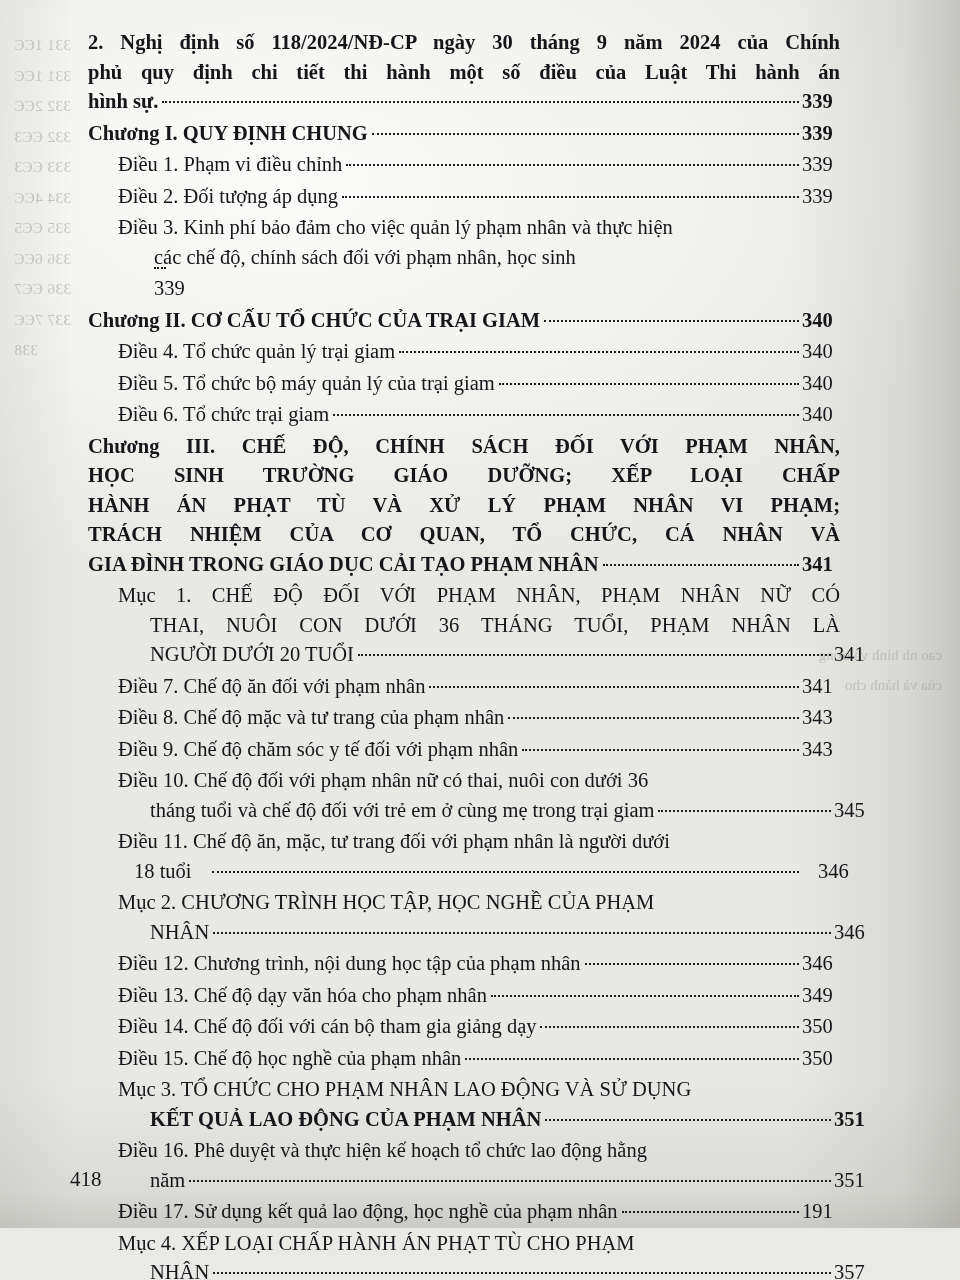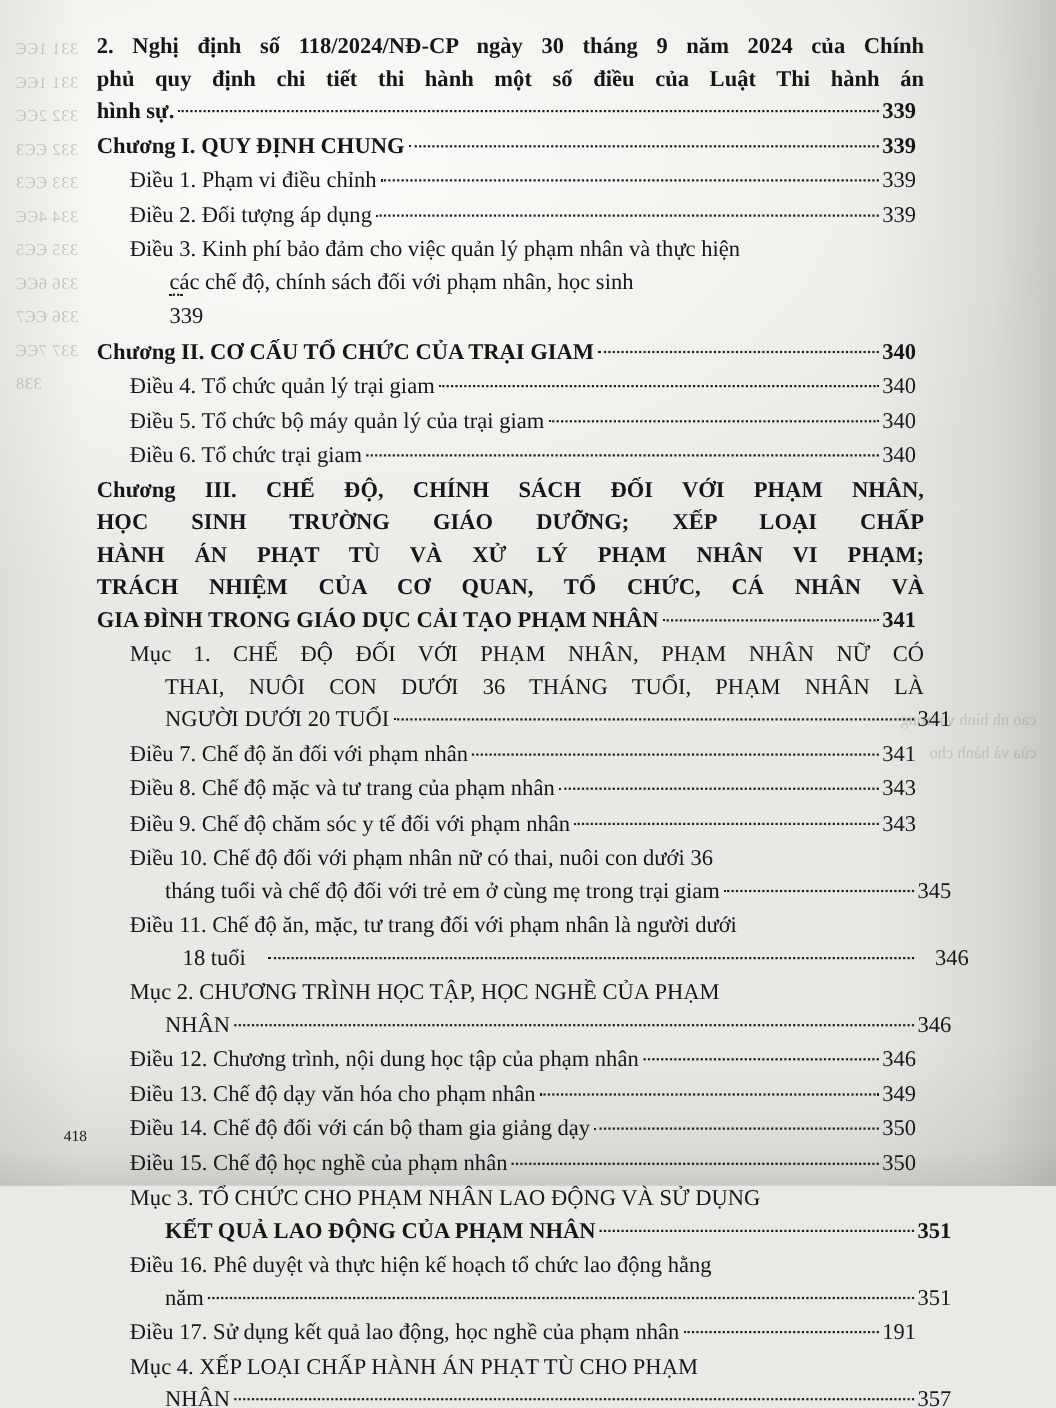--- a/index.html
+++ b/index.html
@@ -9,21 +9,21 @@
   body {
     width: 960px;
     height: 1280px;
     background: #e9e9e6;
     font-family: "Liberation Serif", serif;
     overflow: hidden;
   }
   #page {
     position: relative;
     width: 960px;
-    height: 1078px;
+    height: 1228px;
     background:
       radial-gradient(ellipse 700px 400px at 30% 15%, #fbfbf9 0%, #f2f2ef 55%, #e8e8e4 100%),
       linear-gradient(100deg, #dedcd6 0%, #f4f4f1 6%, #fafaf7 20%, #f6f6f3 55%, #eeeeea 78%, #e4e3df 92%, #d8d7d2 100%);
   }
   
   #page::after {
     content: "";
     position: absolute;
     inset: 0;
     pointer-events: none;
@@ -100,23 +100,23 @@
 
   .wrapline {
     display: block;
   }
   .justify-wide {
     text-align: justify;
     text-align-last: justify;
   }
   .folio {
     position: absolute;
-    left: 58px;
+    left: 70px;
     bottom: 36px;
-    font-size: 14px;
+    font-size: 21px;
     color: #15171b;
     z-index: 4;
   }
   .blk {
     margin-top: 2px;
   }
 </style>
 </head>
 <body>
 
@@ -265,21 +265,21 @@
         <div class="entry blk lvl-1">
           <div class="wrapline">Điều 10. Chế độ đối với phạm nhân nữ có thai, nuôi con dưới 36</div>
           <div class="row" style="margin-left: 32px;">
             <span class="txt">tháng tuổi và chế độ đối với trẻ em ở cùng mẹ trong trại giam</span>
             <span class="dots"></span>
             <span class="pg">345</span>
           </div>
         </div>
         <div class="entry blk lvl-1">
           <div class="wrapline">Điều 11. Chế độ ăn, mặc, tư trang đối với phạm nhân là người dưới</div>
-          <div class="row" style="margin-left: 48px; gap: 16px;">
+          <div class="row" style="margin-left: 16px; gap: 16px;">
             <span class="txt">18 tuổi</span>
             <span class="dots"></span>
             <span class="pg">346</span>
           </div>
         </div>
         <div class="entry blk lvl-1">
           <div class="wrapline">Mục 2. CHƯƠNG TRÌNH HỌC TẬP, HỌC NGHỀ CỦA PHẠM</div>
           <div class="row" style="margin-left: 32px;">
             <span class="txt">NHÂN</span>
             <span class="dots"></span>

